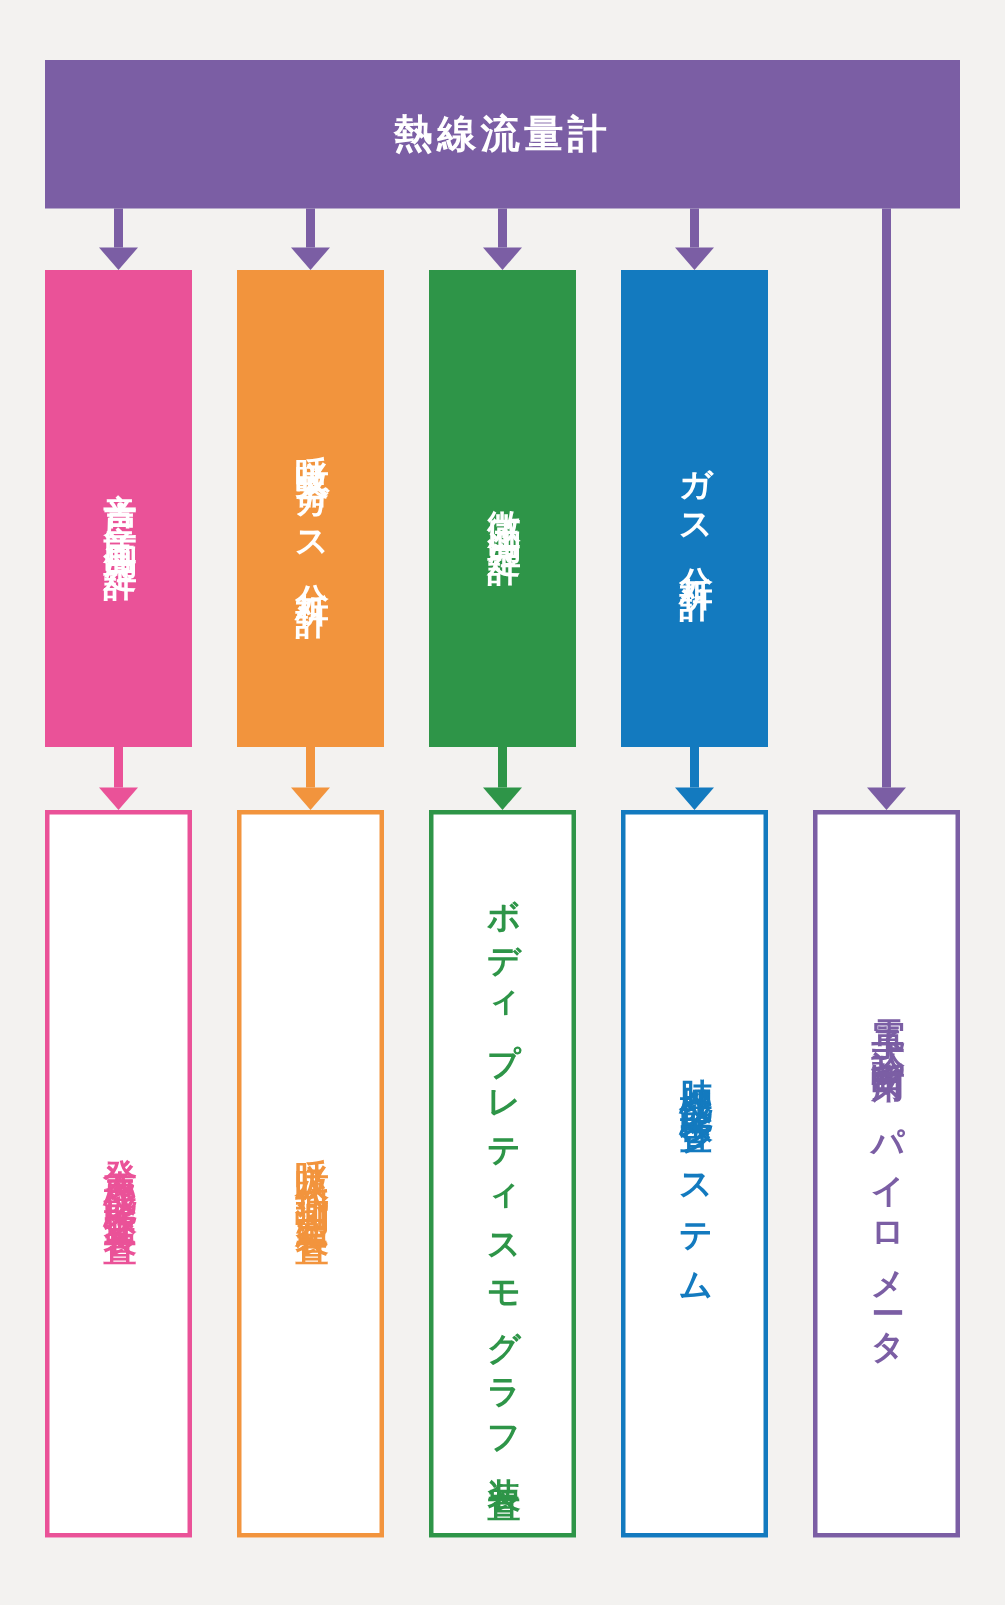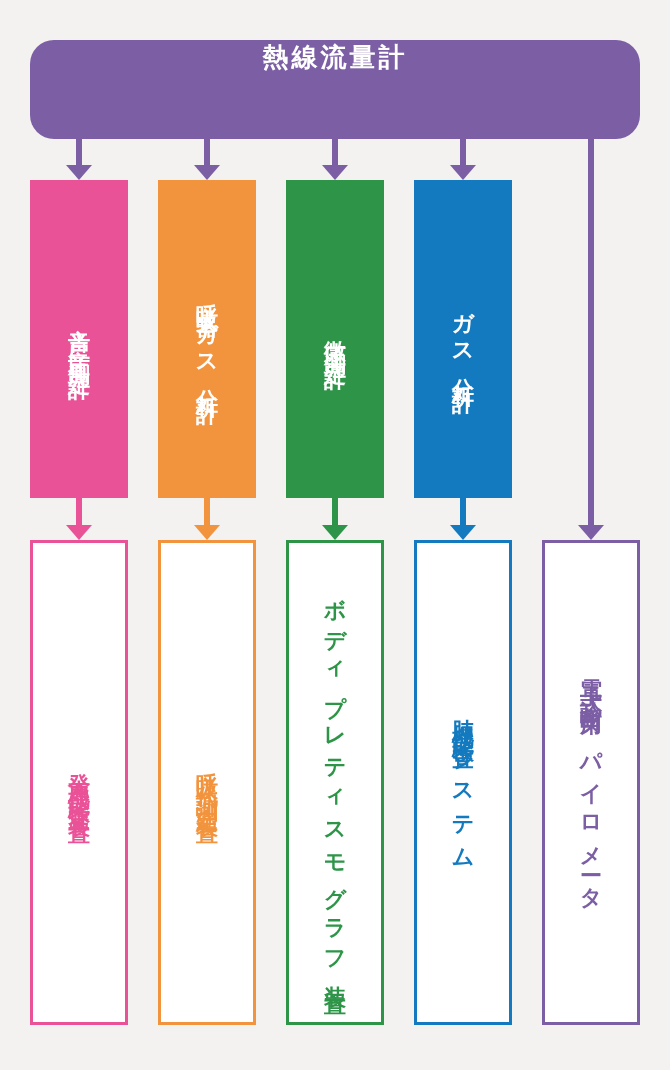--- a/index.html
+++ b/index.html
@@ -13,21 +13,21 @@
     height:1070px;
     overflow:hidden;
     background:#F3F2F0;
   }
   
   .root-box{
     position:absolute;
     left:30px; top:40px;
     width:610px; height:99px;
     background:var(--root-c,#7B5EA4);
-    display:flex; align-items:flex-start; justify-content:center;border-radius:24px;
+    display:flex; align-items:center; justify-content:center;
   }
   .root-box span{
     color:#fff;
     font-size:26px;
     font-weight:700;
     letter-spacing:3px;
   }
   
   .mid-box{
     position:absolute;

